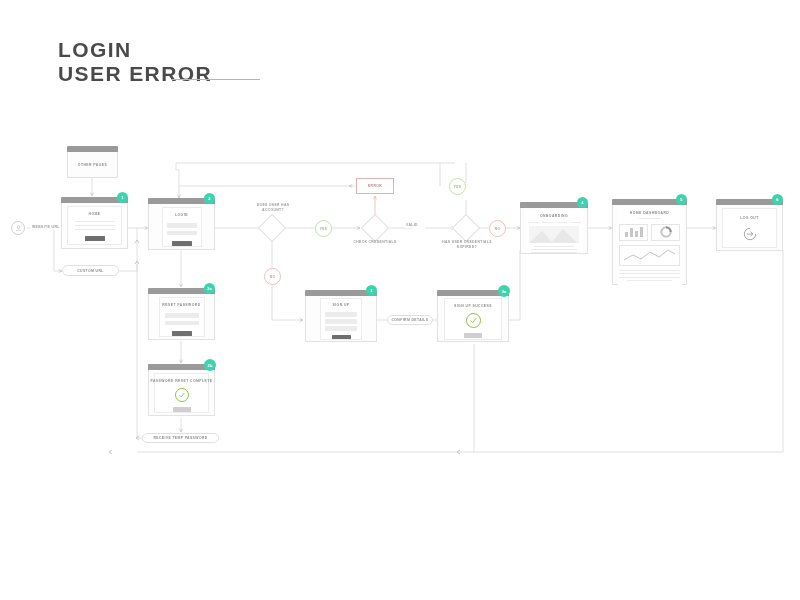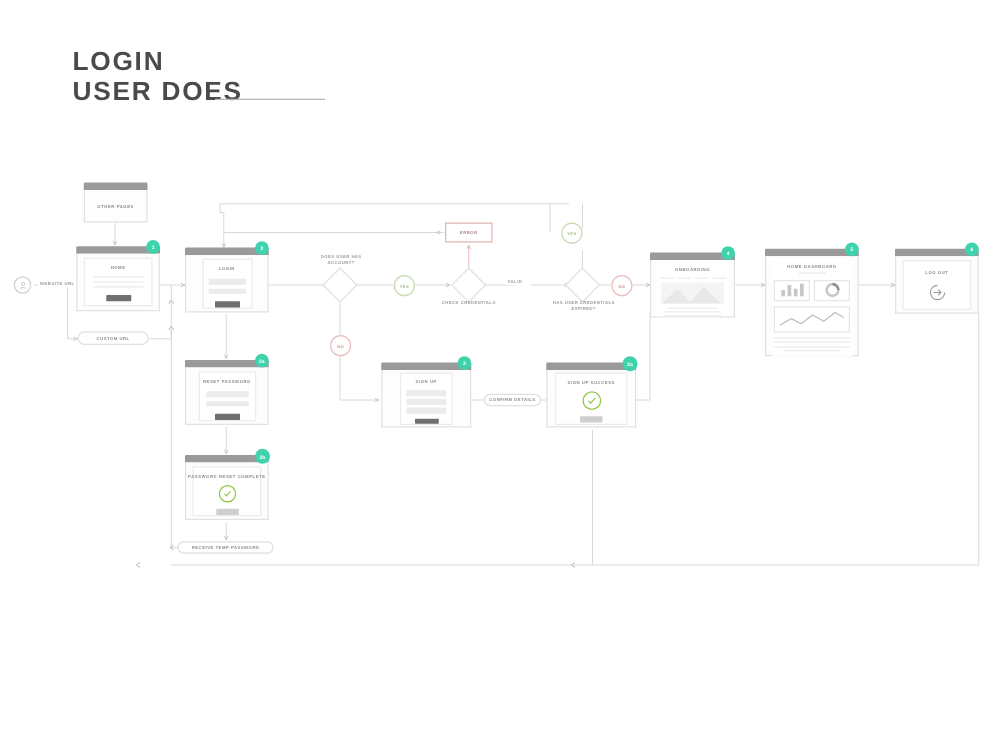--- a/index.html
+++ b/index.html
@@ -120,21 +120,21 @@
     display:flex;align-items:center;justify-content:center;
   }
 </style>
 </head>
 <body>
 
 <div id="stage">
 
   <div class="title-block">
     <div class="title-line">LOGIN</div>
-    <div class="title-line">USER DOES</div>
+    <div class="title-line">USER ERROR</div>
   </div>
   <div class="title-rule"></div>
 
   <svg id="wires" viewBox="0 0 800 600">
     <defs>
       <marker id="ah" markerWidth="6" markerHeight="6" refX="4.6" refY="2.2" orient="auto">
         <path d="M0.4,0.3 L4.4,2.2 L0.4,4.1" fill="none" stroke="#b9b9b9" stroke-width=".8"></path>
       </marker>
       <marker id="ahp" markerWidth="6" markerHeight="6" refX="4.6" refY="2.2" orient="auto">
         <path d="M0.4,0.3 L4.4,2.2 L0.4,4.1" fill="none" stroke="#d9b0b0" stroke-width=".8"></path>

